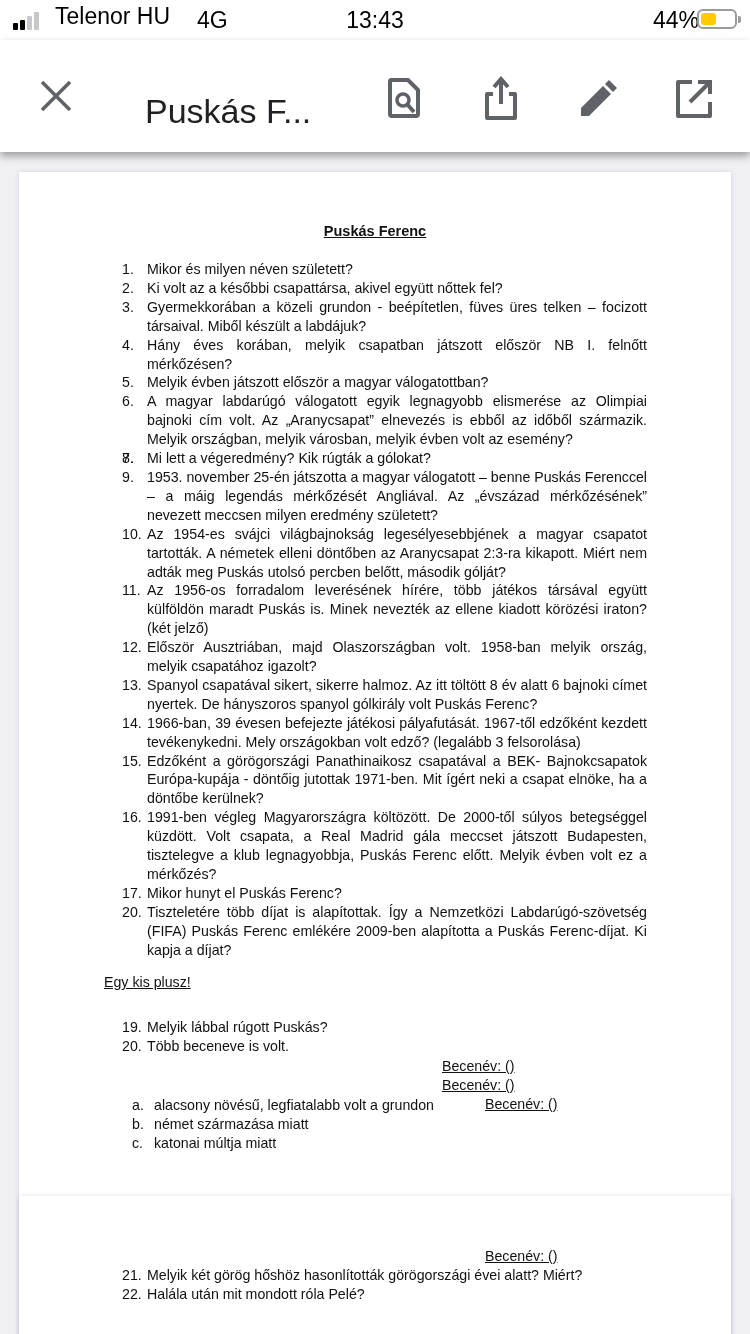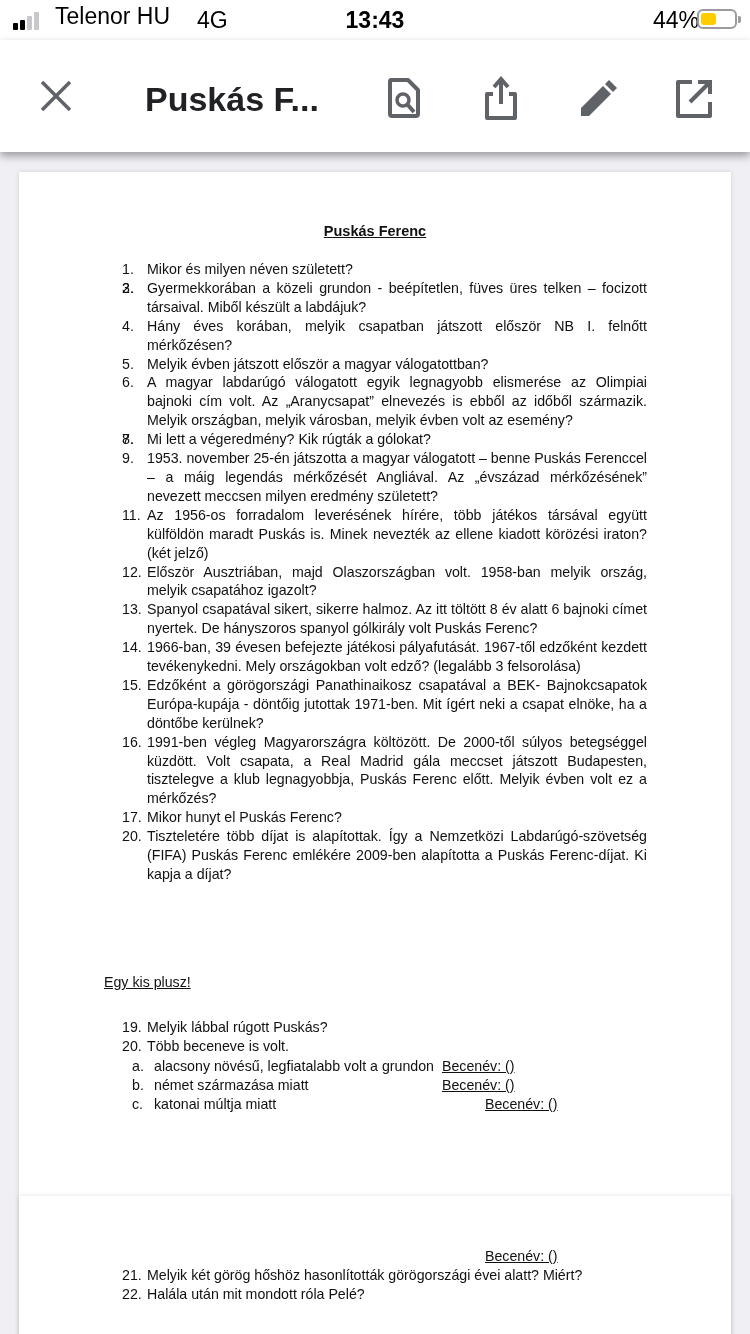--- a/index.html
+++ b/index.html
@@ -12,61 +12,61 @@
   .statusbar {
     position: absolute; left: 0; top: 0; width: 750px; height: 40px;
     background: #ffffff; color: #000;
     font-size: 23px;
   }
   .signal { position: absolute; left: 13px; top: 12px; display: flex; align-items: flex-end; gap: 2px; }
   .signal span { display: block; width: 5px; background: #000; border-radius: 1px; }
   .signal span.off { background: #c7c7cc; }
   .carrier { position: absolute; left: 55px; top: 3px; }
   .network { position: absolute; left: 197px; top: 7px; }
-  .clock { position: absolute; left: 0; width: 750px; text-align: center; top: 7px; font-weight: 700; }
+  .clock { position: absolute; left: 0; width: 750px; text-align: center; top: 7px; font-weight: 400; }
   .battery-pct { position: absolute; right: 51px; top: 7px; }
   .battery {
     position: absolute; right: 13px; top: 9px; width: 40px; height: 20px;
     border: 2px solid #9b9b9b; border-radius: 6px; box-sizing: border-box;
   }
   .battery::after {
     content: ""; position: absolute; right: -6px; top: 5px; width: 3px; height: 7px;
     background: #9b9b9b; border-radius: 0 2px 2px 0;
   }
   .battery-fill { position: absolute; left: 2px; top: 2px; bottom: 2px; width: 15px; border-radius: 3px; }
 
   .toolbar {
     position: absolute; left: 0; top: 40px; width: 750px; height: 112px;
     background: #ffffff;
     box-shadow: 0 4px 8px rgba(0,0,0,0.35);
     z-index: 2;
   }
   .toolbar .close { position: absolute; left: 38px; top: 38px; width: 36px; height: 36px; }
-  .toolbar .title { position: absolute; left: 145px; top: 40px; font-size: 34px; color: #202124; font-weight: bold; }
+  .toolbar .title { position: absolute; left: 145px; top: 52px; font-size: 34px; color: #202124; }
   .toolbar .tb-icon { position: absolute; top: 36px; width: 40px; height: 44px; }
 
   .page {
     position: absolute; left: 19px; width: 712px;
     background: #ffffff;
     box-shadow: 0 0 5px rgba(0,0,0,0.12);
   }
   .page1 { top: 172px; height: 1280px; }
   .page2 { top: 1196px; height: 160px; }
 
   .doc { position: absolute; font-size: 14.2px; line-height: 18.9px; color: #111; }
   .doc-title {
     position: absolute; left: 0; width: 712px; top: 51px; text-align: center;
     font-weight: bold; text-decoration: underline; font-size: 14.5px; color: #111;
   }
   ol.qs { list-style: none; margin: 0; padding: 0; }
   ol.qs li { position: relative; padding-left: 0; text-align: justify; }
   ol.qs li .num { position: absolute; left: -25px; }
   .qs-wrap { position: absolute; left: 128px; width: 500px; }
   .extra-heading { position: absolute; left: 85px; top: 801px; text-decoration: underline; }
-  .sub { position: absolute; left: 113px; }
+  .sub { position: absolute; left: 113px; margin-top: 39px; }
   .sub .letter { display: inline-block; width: 22px; }
   .becenev { position: absolute; text-decoration: underline; }
 </style>
 </head>
 <body>
 
 <div class="statusbar">
   <div class="signal">
     <span style="height:7px"></span>
     <span style="height:10px"></span>
@@ -111,28 +111,29 @@
     <path d="M36 6 L16 26" stroke="#5f6368" stroke-width="4"></path>
   </svg>
 </div>
 
 <div class="page page1">
   <div class="doc-title">Puskás Ferenc</div>
 
   <div class="doc qs-wrap" style="top:88px">
     <ol class="qs">
       <li><span class="num">1.</span><span>Mikor és milyen néven született?</span></li>
-      <li><span class="num">2.</span></li>
+      <li><span class="num">2.</span><span>Ki volt az a későbbi csapattársa, akivel együtt nőttek fel?</span></li>
       <li><span class="num">3.</span><span>Gyermekkorában a közeli grundon - beépítetlen, füves üres telken – focizott társaival. Miből készült a labdájuk?</span></li>
       <li><span class="num">4.</span><span>Hány éves korában, melyik csapatban játszott először NB I. felnőtt mérkőzésen?</span></li>
       <li><span class="num">5.</span><span>Melyik évben játszott először a magyar válogatottban?</span></li>
       <li><span class="num">6.</span><span>A magyar labdarúgó válogatott egyik legnagyobb elismerése az Olimpiai bajnoki cím volt. Az „Aranycsapat” elnevezés is ebből az időből származik. Melyik országban, melyik városban, melyik évben volt az esemény?</span></li>
       <li><span class="num">7.</span></li>
       <li><span class="num">8.</span><span>Mi lett a végeredmény? Kik rúgták a gólokat?</span></li>
       <li><span class="num">9.</span><span>1953. november 25-én játszotta a magyar válogatott – benne Puskás Ferenccel – a máig legendás mérkőzését Angliával. Az „évszázad mérkőzésének” nevezett meccsen milyen eredmény született?</span></li>
+      <li><span class="num">10.</span><span>Az 1954-es svájci világbajnokság legesélyesebbjének a magyar csapatot tartották. A németek elleni döntőben az Aranycsapat 2:3-ra kikapott. Miért nem adták meg Puskás utolsó percben belőtt, második gólját?</span></li>
       <li><span class="num">11.</span><span>Az 1956-os forradalom leverésének hírére, több játékos társával együtt külföldön maradt Puskás is. Minek nevezték az ellene kiadott körözési iraton? (két jelző)</span></li>
       <li><span class="num">12.</span><span>Először Ausztriában, majd Olaszországban volt. 1958-ban melyik ország, melyik csapatához igazolt?</span></li>
       <li><span class="num">13.</span><span>Spanyol csapatával sikert, sikerre halmoz. Az itt töltött 8 év alatt 6 bajnoki címet nyertek. De hányszoros spanyol gólkirály volt Puskás Ferenc?</span></li>
       <li><span class="num">14.</span><span>1966-ban, 39 évesen befejezte játékosi pályafutását. 1967-től edzőként kezdett tevékenykedni. Mely országokban volt edző? (legalább 3 felsorolása)</span></li>
       <li><span class="num">15.</span><span>Edzőként a görögországi Panathinaikosz csapatával a BEK- Bajnokcsapatok Európa-kupája - döntőig jutottak 1971-ben. Mit ígért neki a csapat elnöke, ha a döntőbe kerülnek?</span></li>
       <li><span class="num">16.</span><span>1991-ben végleg Magyarországra költözött. De 2000-től súlyos betegséggel küzdött. Volt csapata, a Real Madrid gála meccset játszott Budapesten, tisztelegve a klub legnagyobbja, Puskás Ferenc előtt. Melyik évben volt ez a mérkőzés?</span></li>
       <li><span class="num">17.</span><span>Mikor hunyt el Puskás Ferenc?</span></li>
       <li><span class="num">20.</span><span>Tiszteletére több díjat is alapítottak. Így a Nemzetközi Labdarúgó-szövetség (FIFA) Puskás Ferenc emlékére 2009-ben alapította a Puskás Ferenc-díjat. Ki kapja a díjat?</span></li>
     </ol>
   </div>

